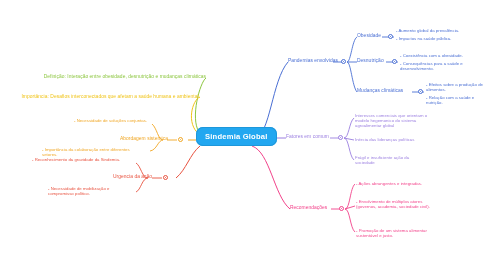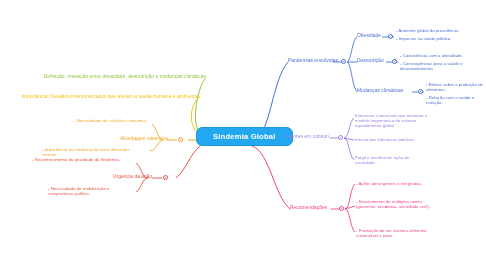--- a/index.html
+++ b/index.html
@@ -32,21 +32,21 @@
     white-space: nowrap;
     line-height: 1.22;
   }
   .root-node {
     background: #22a7f0;
     color: #ffffff;
     font-size: 7.6px;
     font-weight: bold;
     letter-spacing: 0.2px;
     border-radius: 7px;
-    padding: 5px 17px;
+    padding: 5px 9px;
     box-shadow: 0 0 0 1px #1e97da inset;
     left: 196px;
     top: 127px;
   }
   .l1 {
     font-size: 4.9px;
     letter-spacing: 0.05px;
   }
   .l2 {
     font-size: 4.3px;

